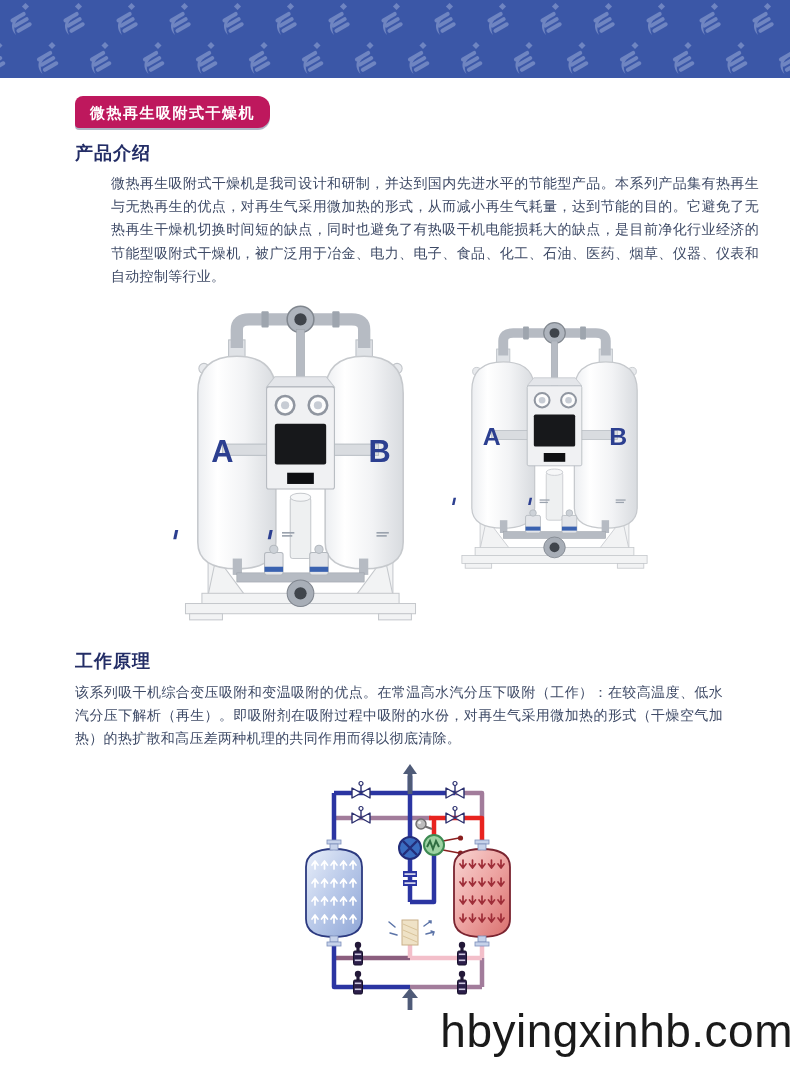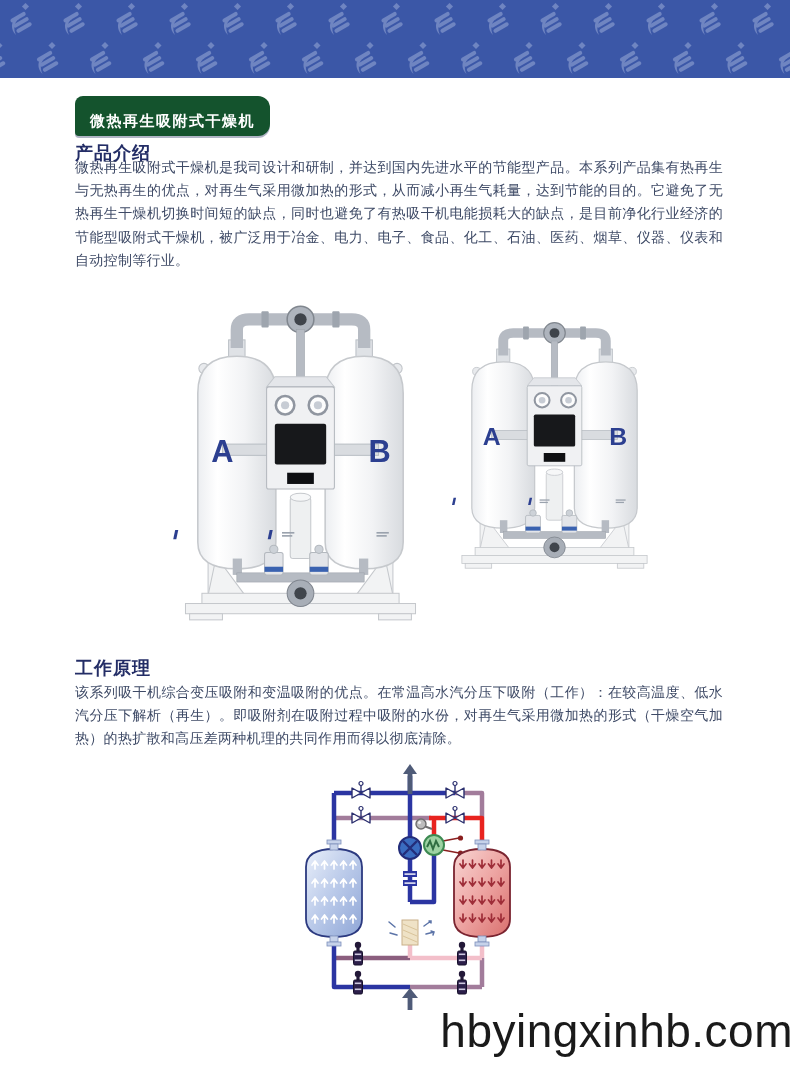--- a/index.html
+++ b/index.html
@@ -5,36 +5,36 @@
   html,body{margin:0;padding:0;}
   body{
     width:790px;height:1079px;position:relative;overflow:hidden;
     background:#ffffff;
     font-family:"Liberation Sans","DejaVu Sans",sans-serif;
   }
   .abs{position:absolute;}
   .header-band{left:0;top:0;width:790px;height:78px;}
   .title-badge{
     left:75px;top:96px;
-    background:#14532d;color:#ffffff;
+    background:#be185d;color:#ffffff;
     font-size:15px;font-weight:bold;letter-spacing:1.5px;
-    padding:16px 15px 5px 15px;
+    padding:8px 15px 5px 15px;
     border-radius:8px 12px 12px 4px;
     box-shadow:0 2px 0 rgba(30,40,90,.35);
   }
   .sec-heading{
     left:75px;color:#232d66;font-size:18px;font-weight:bold;letter-spacing:1px;
   }
   .sec-body{
     left:75px;width:648px;color:#3e4a66;font-size:14px;line-height:23.2px;
     letter-spacing:.3px;text-align:justify;margin:0;
   }
   #heading-intro{top:141px;}
-  #body-intro{top:156px;}
-  #heading-principle{top:649px;margin-top:7px;}
+  #body-intro{top:172px;margin-left:36px;}
+  #heading-principle{top:649px;}
   #body-principle{top:681px;}
   #product-image-left{left:167px;top:299px;}
   #product-image-right{left:447px;top:317px;}
   #principle-diagram{left:293px;top:762px;}
   .watermark{
     right:-3px;top:1004px;
     color:#1a1a1a;font-size:46px;letter-spacing:.5px;white-space:nowrap;
   }
 </style>
 </head>

